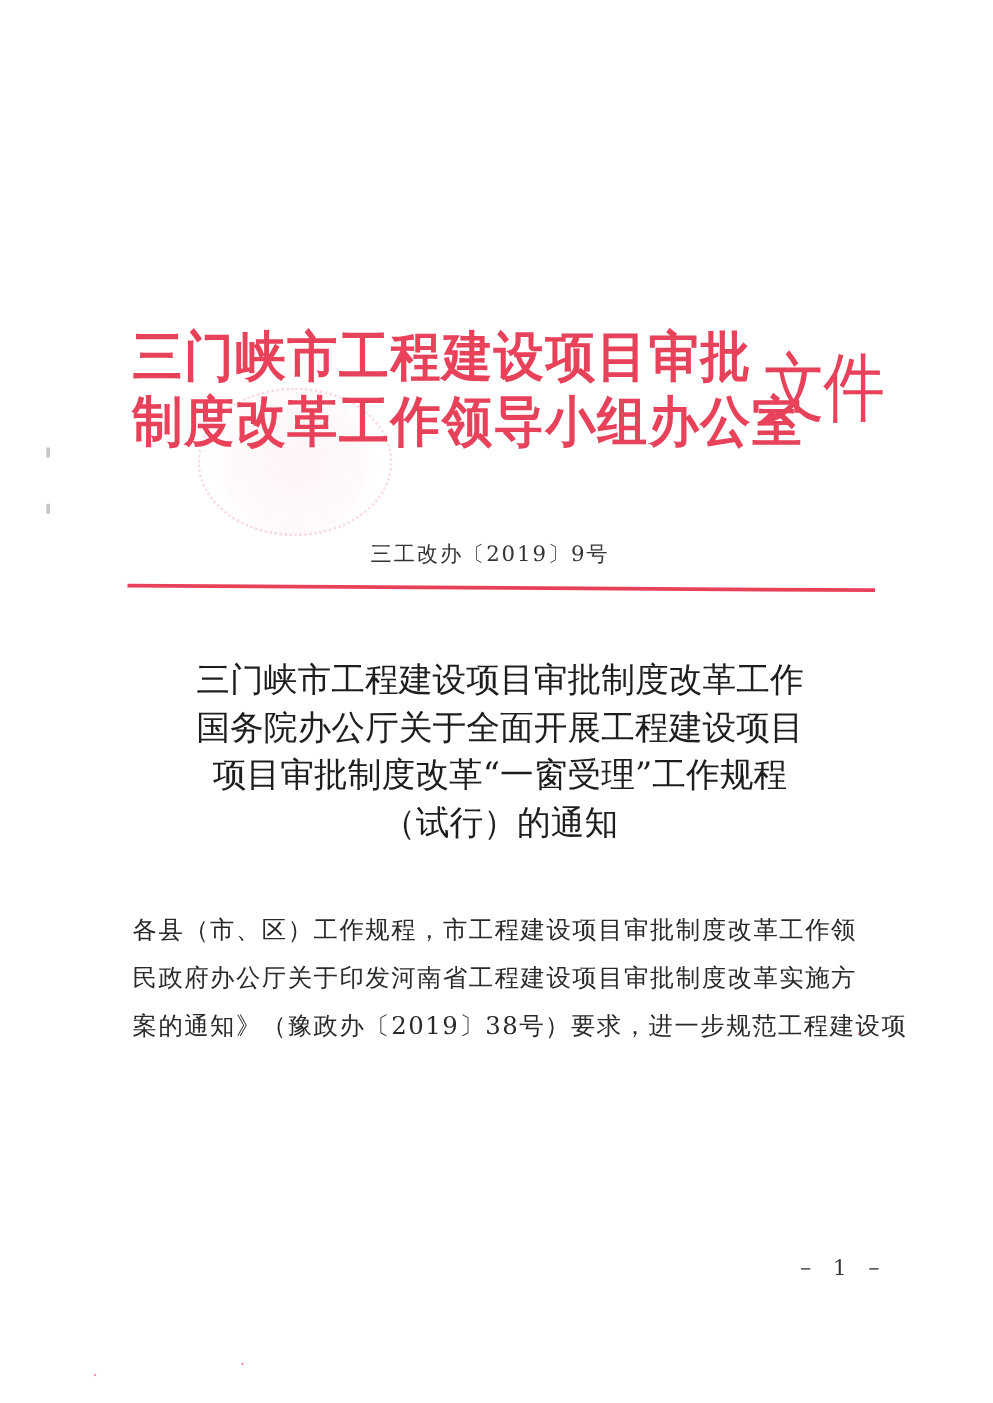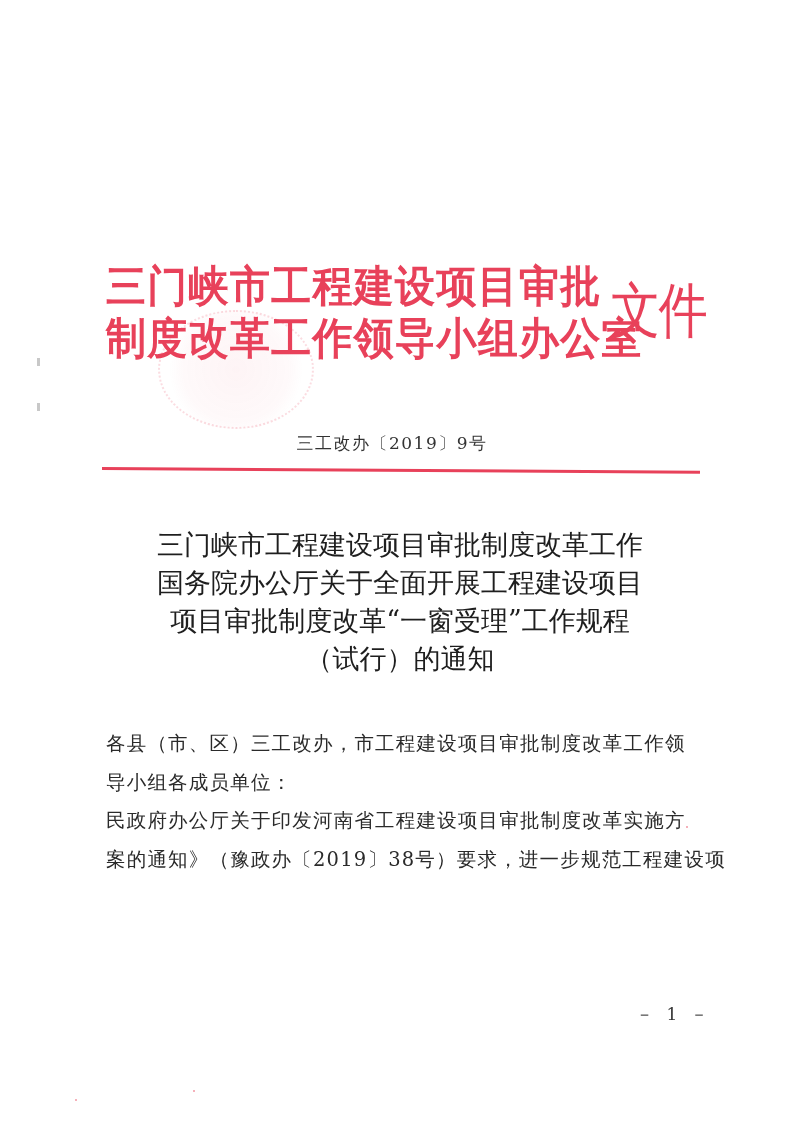--- a/index.html
+++ b/index.html
@@ -172,22 +172,21 @@
   <div class="red-rule"></div>
 
   <div class="title">
     <span class="title-line">三门峡市工程建设项目审批制度改革工作</span>
     <span class="title-line">国务院办公厅关于全面开展工程建设项目</span>
     <span class="title-line">项目审批制度改革“一窗受理”工作规程</span>
     <span class="title-line">（试行）的通知</span>
   </div>
 
   <div class="body-text">
-    <span class="body-line">各县（市、区）三工改办，市工程建设项目审批制度改革工作领</span>
-    <span class="body-line">导小组各成员单位：</span>
+    <span class="body-line">各县（市、区）工作规程，市工程建设项目审批制度改革工作领</span>
     <span class="body-line">民政府办公厅关于印发河南省工程建设项目审批制度改革实施方</span>
     <span class="body-line">案的通知》（豫政办〔2019〕38号）要求，进一步规范工程建设项</span>
   </div>
 
   <div class="page-number">－ 1 －</div>
 
   <div class="speck" style="left:75px; top:1099px;"></div>
   <div class="speck" style="left:193px; top:1090px;"></div>
   <div class="speck" style="left:686px; top:826px;"></div>
 </div>

